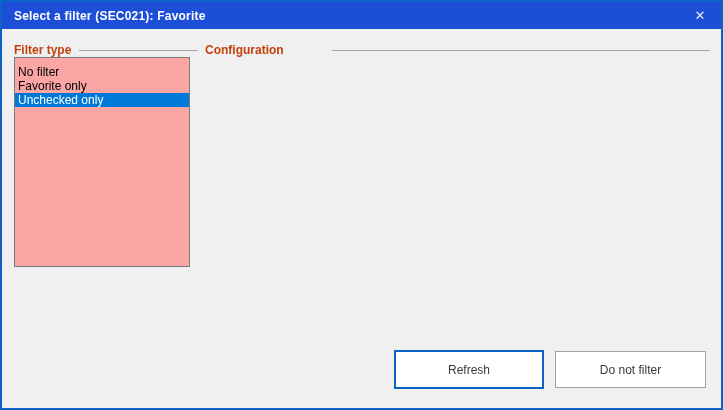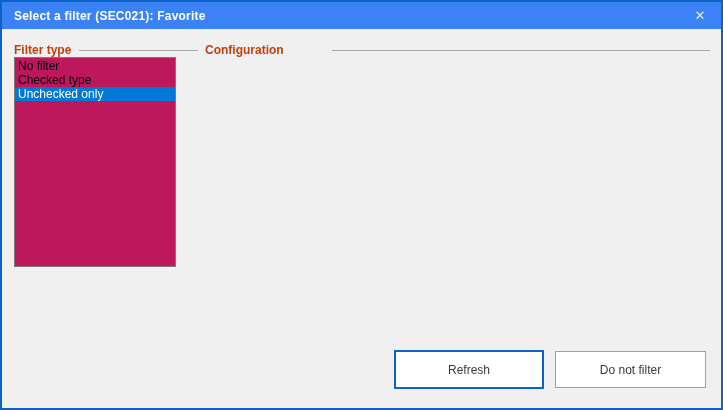--- a/index.html
+++ b/index.html
@@ -13,21 +13,21 @@
     width: 723px;
     height: 410px;
     border: 2px solid #0b63c5;
     background: #f0f0f0;
     overflow: hidden;
   }
   .titlebar {
     position: absolute;
     left: 0; top: 0; right: 0;
     height: 27px;
-    background: #3b82f6;
+    background: #1d4ed8;
     display: flex;
     align-items: center;
     padding: 0 10px 0 12px;
   }
   .titlebar-text {
     color: #ffffff;
     font-size: 12px;
     font-weight: bold;
     letter-spacing: 0.2px;
     white-space: nowrap;
@@ -65,25 +65,25 @@
   .group-header .rule {
     flex: 1;
     height: 0;
     border-top: 1px solid #a6a6a6;
   }
   .gh-filter-type { left: 12px; top: 14px; width: 184px; }
   .gh-configuration { left: 203px; top: 14px; right: 11px; gap: 48px; }
   .listbox {
     position: absolute;
     left: 12px; top: 28px;
-    width: 162px; height: 210px;
-    background: #be185d;
+    width: 176px; height: 210px;
+    background: #fca5a5;
     border: 1px solid #7a7a7a;
     overflow: hidden;
-    padding-top: 1px;
+    padding-top: 7px;
   }
   .list-item {
     font-size: 12px;
     line-height: 14px;
     height: 14px;
     padding: 0 3px;
     color: #000000;
     white-space: nowrap;
     cursor: default;
   }
@@ -130,21 +130,21 @@
       <span class="rule"></span>
     </div>
 
     <div class="group-header gh-configuration">
       <span class="label">Configuration</span>
       <span class="rule"></span>
     </div>
 
     <div class="listbox">
       <div class="list-item">No filter</div>
-      <div class="list-item">Checked type</div>
+      <div class="list-item">Favorite only</div>
       <div class="list-item selected">Unchecked only</div>
     </div>
 
     <div class="btn btn-refresh">
       <span>Refresh</span>
     </div>
 
     <div class="btn btn-no-refresh">
       <span>Do not filter</span>
     </div>

